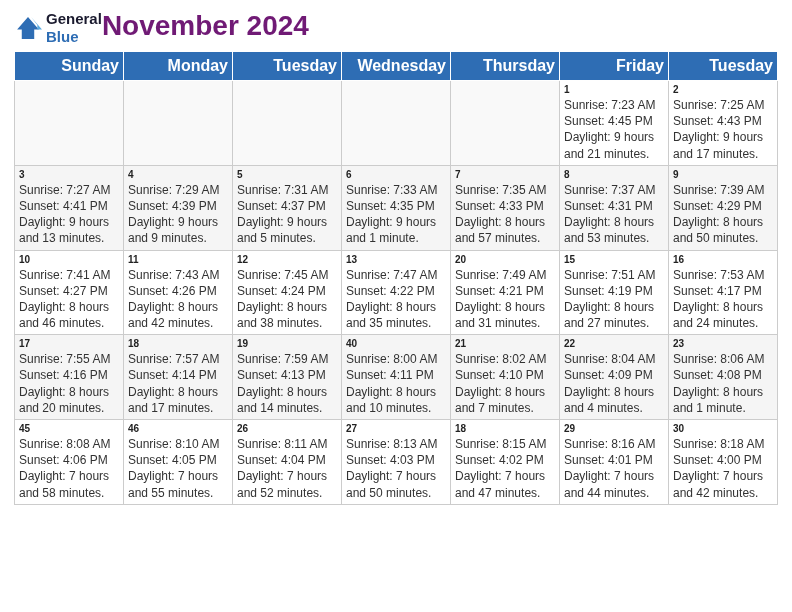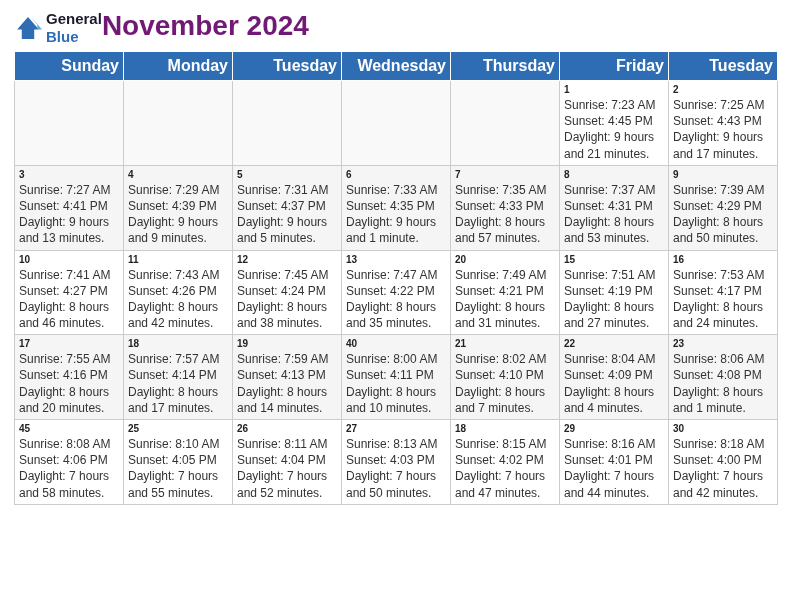--- a/index.html
+++ b/index.html
@@ -218,21 +218,21 @@
             <div class="day-num">23</div>
             <div class="day-info">Sunrise: 8:06 AM<br>Sunset: 4:08 PM<br>Daylight: 8 hours and 1 minute.</div>
           </td>
         </tr>
         <tr>
           <td>
             <div class="day-num">45</div>
             <div class="day-info">Sunrise: 8:08 AM<br>Sunset: 4:06 PM<br>Daylight: 7 hours and 58 minutes.</div>
           </td>
           <td>
-            <div class="day-num">25</div>
+            <div class="day-num">46</div>
             <div class="day-info">Sunrise: 8:10 AM<br>Sunset: 4:05 PM<br>Daylight: 7 hours and 55 minutes.</div>
           </td>
           <td>
             <div class="day-num">26</div>
             <div class="day-info">Sunrise: 8:11 AM<br>Sunset: 4:04 PM<br>Daylight: 7 hours and 52 minutes.</div>
           </td>
           <td>
             <div class="day-num">27</div>
             <div class="day-info">Sunrise: 8:13 AM<br>Sunset: 4:03 PM<br>Daylight: 7 hours and 50 minutes.</div>
           </td>

